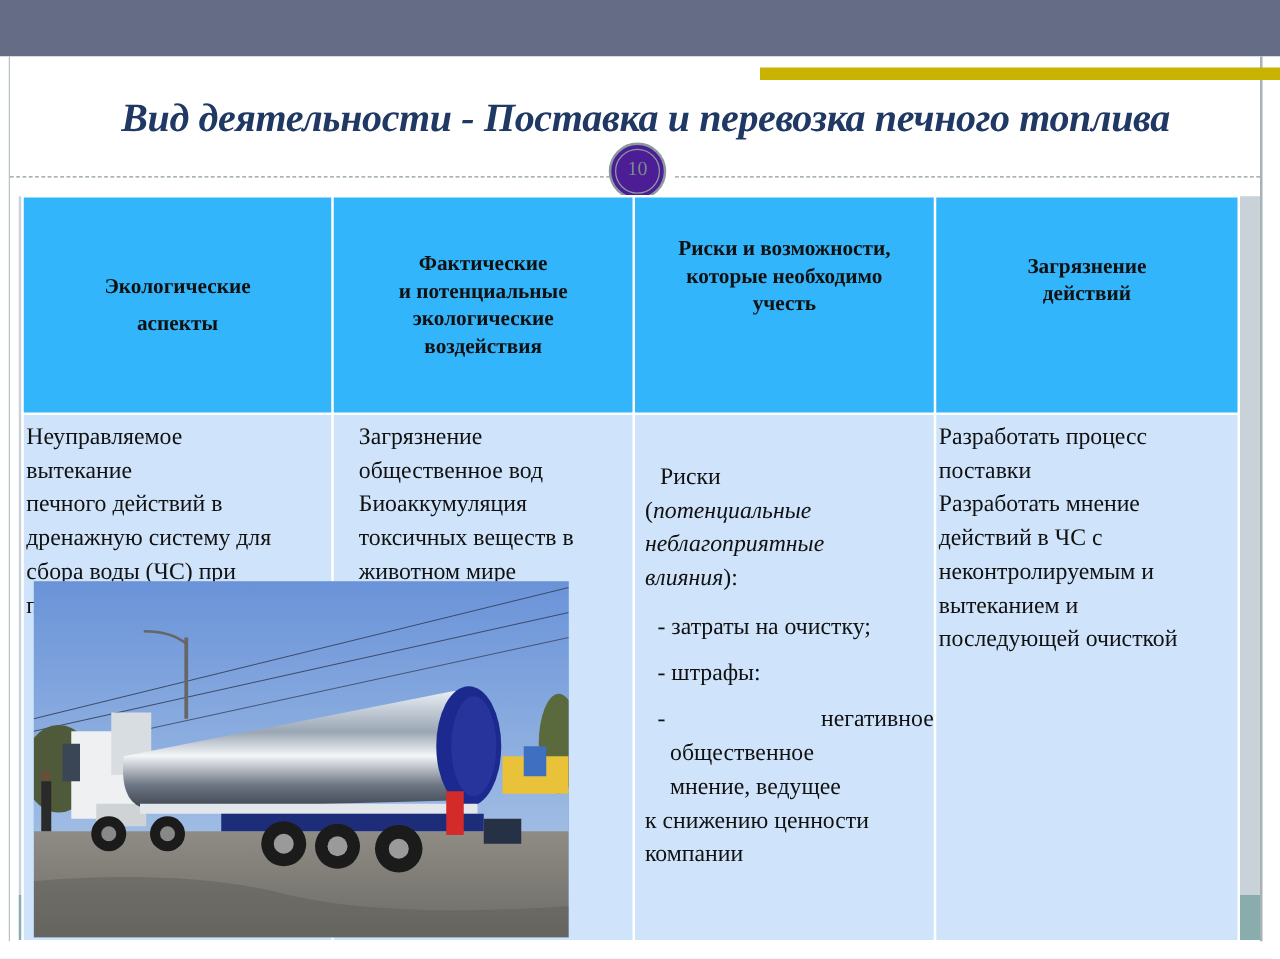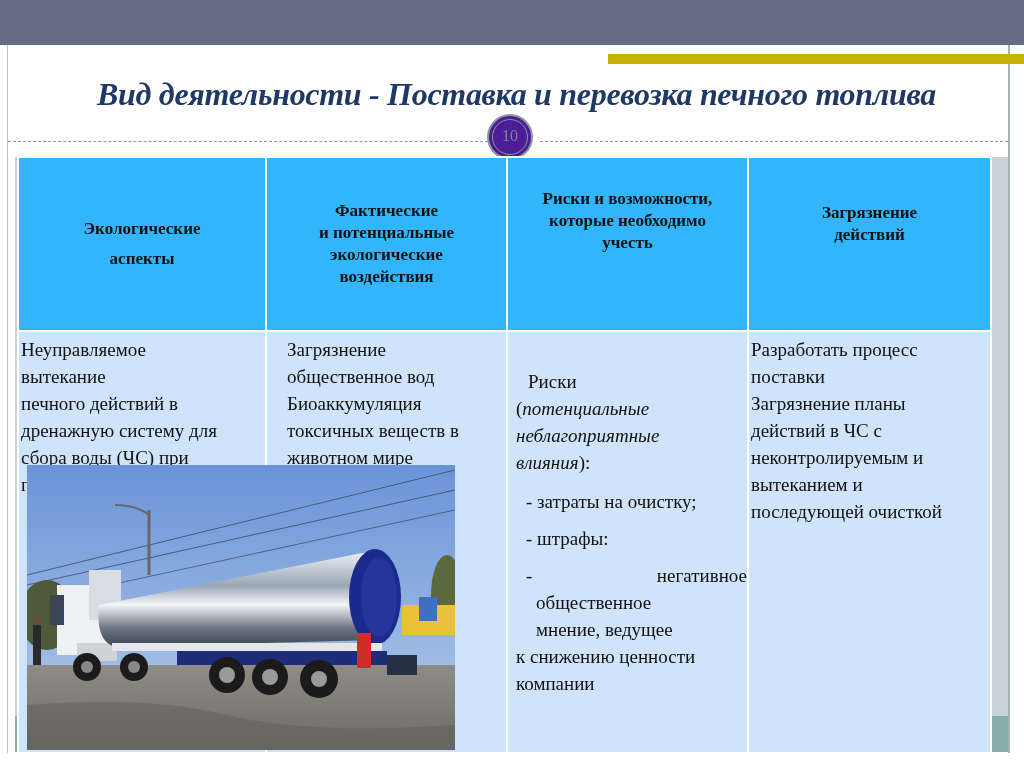--- a/index.html
+++ b/index.html
@@ -146,21 +146,21 @@
             <span>негативное</span>
           </span>
         <span class="cell-line ind">общественное</span>
         <span class="cell-line ind">мнение, ведущее</span>
         <span class="cell-line">к снижению ценности</span>
         <span class="cell-line">компании</span>
       </td>
       <td>
         <span class="cell-line">Разработать процесс</span>
         <span class="cell-line">поставки</span>
-        <span class="cell-line">Загрязнение планы</span>
+        <span class="cell-line">Разработать мнение</span>
         <span class="cell-line">действий в ЧС с</span>
         <span class="cell-line">неконтролируемым и</span>
         <span class="cell-line">вытеканием  и</span>
         <span class="cell-line">последующей очисткой</span>
       </td>
     </tr>
   </tbody>
 </table>
 
 <div class="photo">

